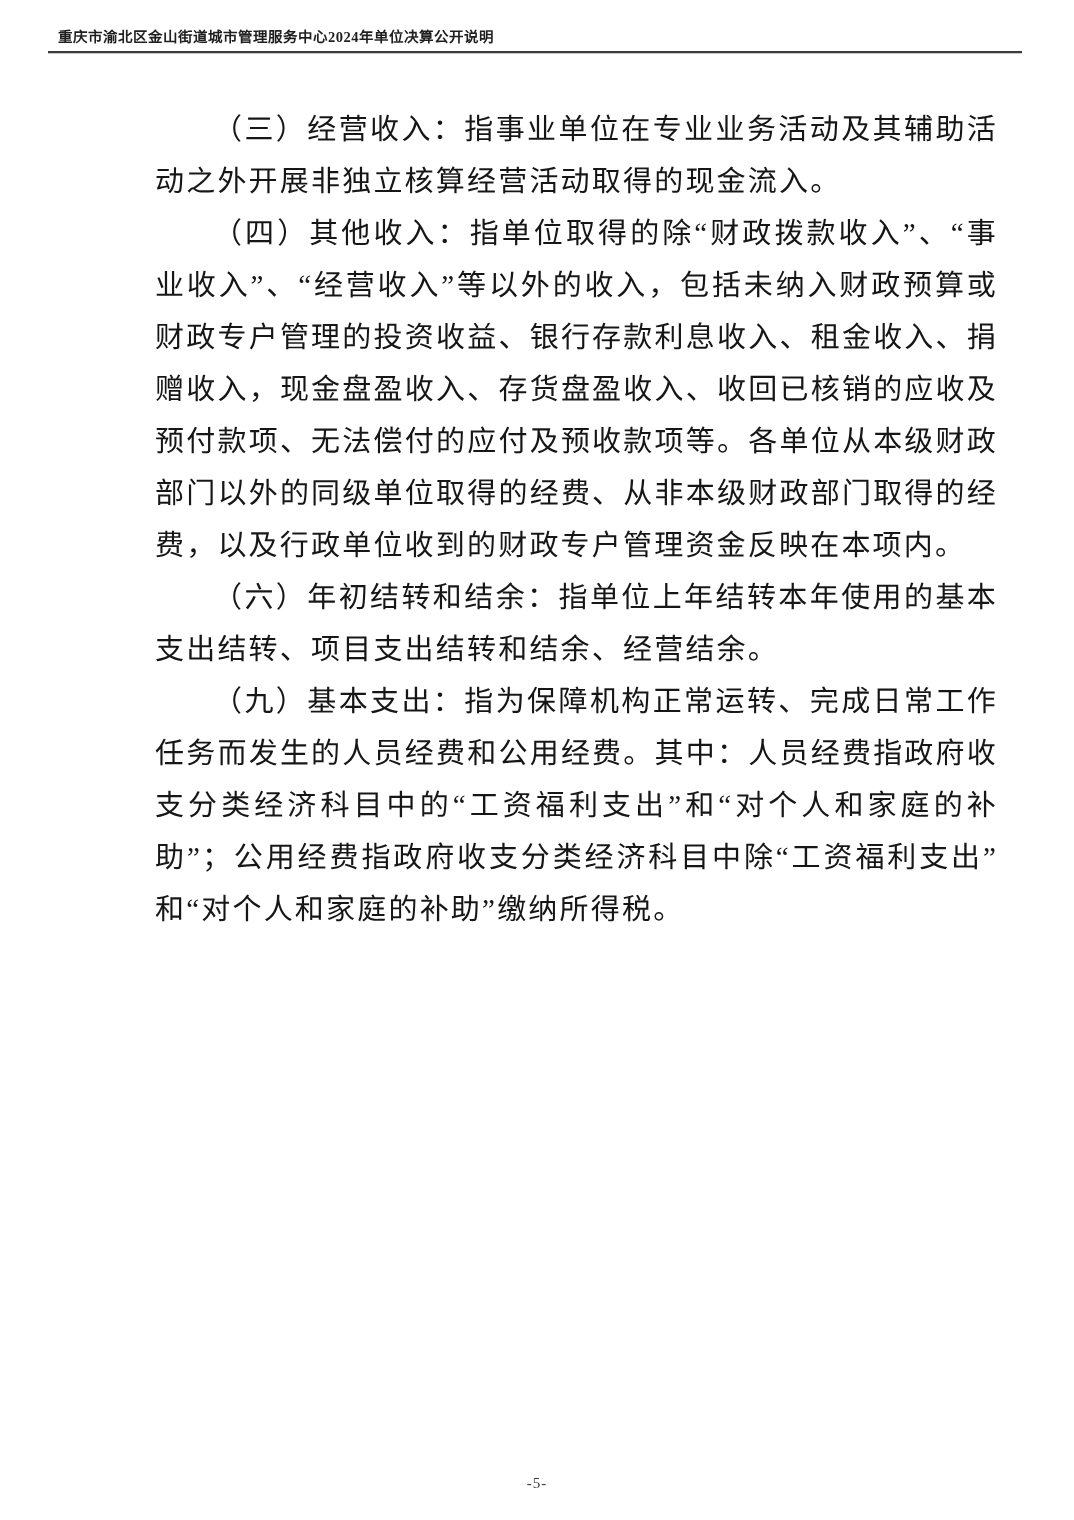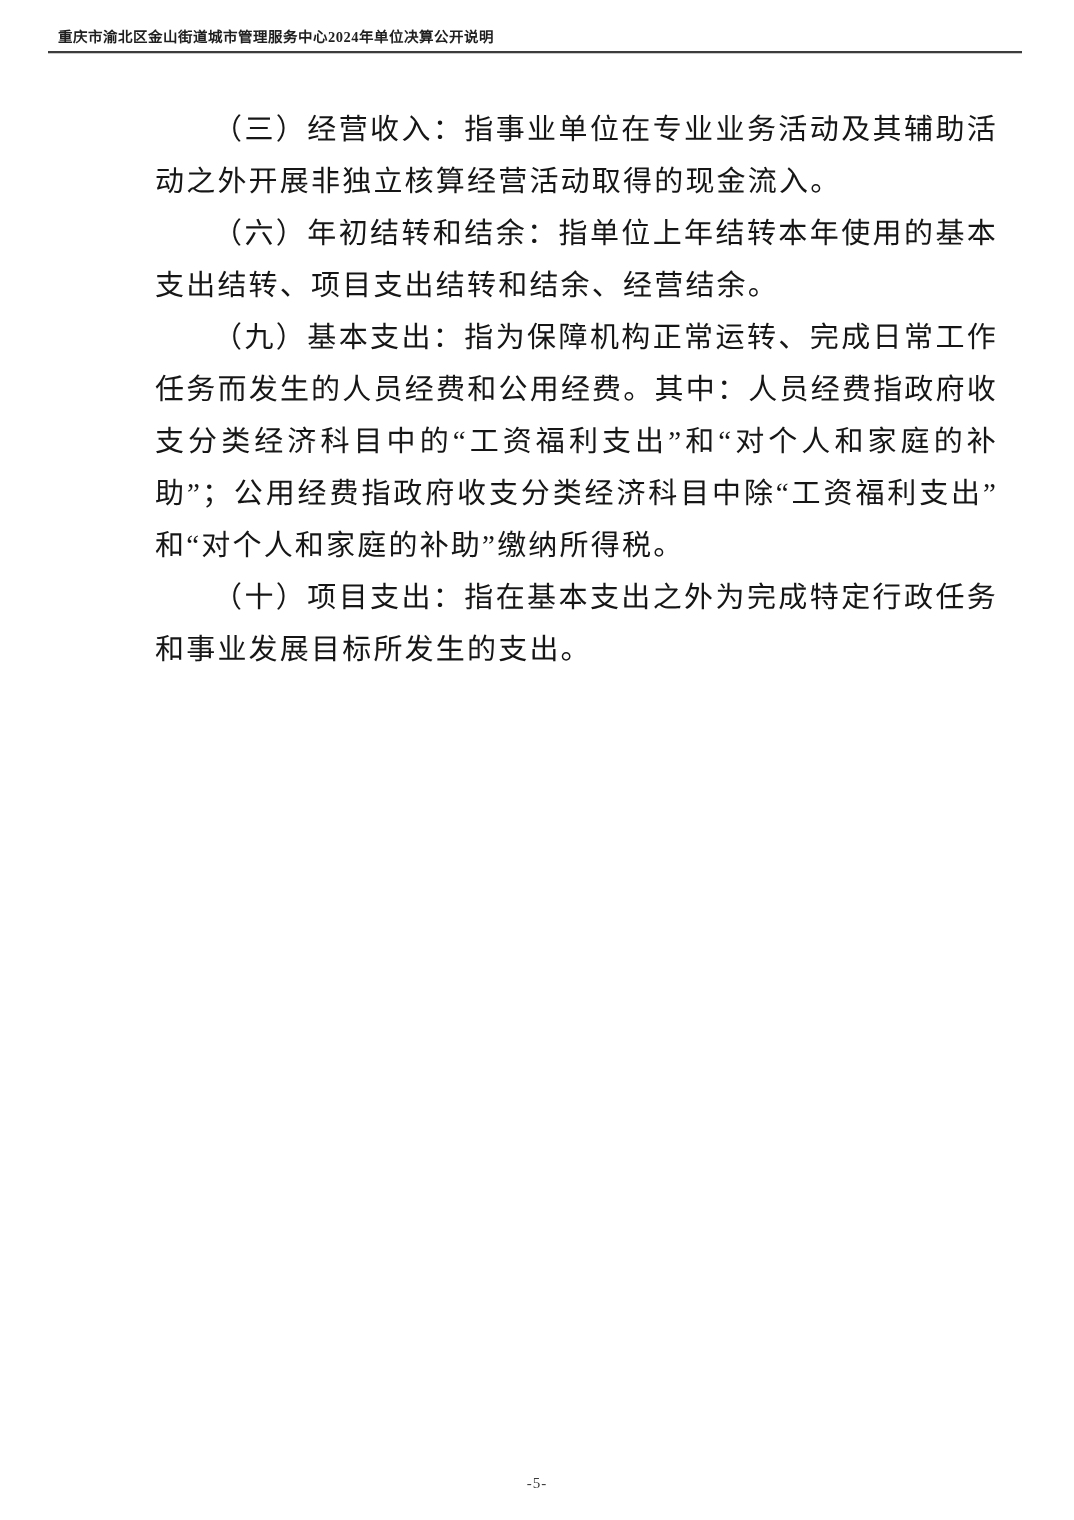--- a/index.html
+++ b/index.html
@@ -74,22 +74,22 @@
 <body>
 
 <div class="page">
 
   <div class="page-header">
     <div class="header-title">重庆市渝北区金山街道城市管理服务中心2024年单位决算公开说明</div>
   </div>
 
   <div class="doc-body">
     <p>（三）经营收入：指事业单位在专业业务活动及其辅助活动之外开展非独立核算经营活动取得的现金流入。</p>
+    <p>（四）其他收入：指单位取得的除“财政拨款收入”、“事业收入”、“经营收入”等以外的收入，包括未纳入财政预算或财政专户管理的投资收益、银行存款利息收入、租金收入、捐赠收入，现金盘盈收入、存货盘盈收入、收回已核销的应收及预付款项、无法偿付的应付及预收款项等。各单位从本级财政部门以外的同级单位取得的经费、从非本级财政部门取得的经费，以及行政单位收到的财政专户管理资金反映在本项内。</p>
     <p>（六）年初结转和结余：指单位上年结转本年使用的基本支出结转、项目支出结转和结余、经营结余。</p>
     <p>（九）基本支出：指为保障机构正常运转、完成日常工作任务而发生的人员经费和公用经费。其中：人员经费指政府收支分类经济科目中的“工资福利支出”和“对个人和家庭的补助”；公用经费指政府收支分类经济科目中除“工资福利支出”和“对个人和家庭的补助”缴纳所得税。</p>
-    <p>（十）项目支出：指在基本支出之外为完成特定行政任务和事业发展目标所发生的支出。</p>
   </div>
 
   <div class="page-footer">
     <span class="page-number">-5-</span>
   </div>
 
 </div>
 
 </body></html>

